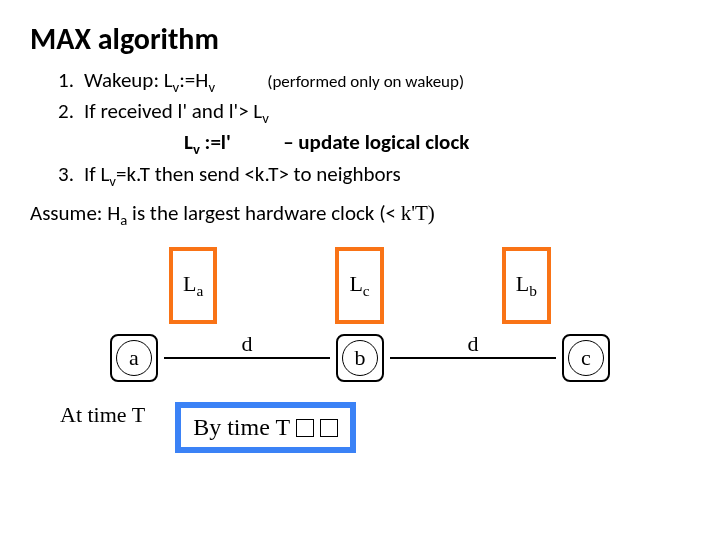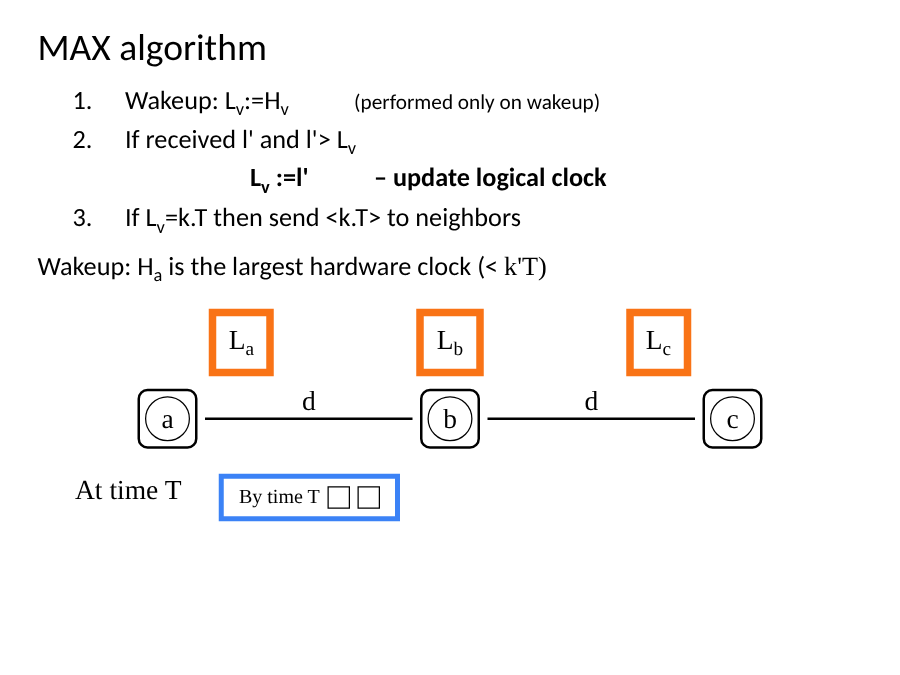--- a/index.html
+++ b/index.html
@@ -7,39 +7,38 @@
     padding: 20px 30px;
     width: 720px;
     height: 540px;
     box-sizing: border-box;
     font-family: Calibri, Arial, sans-serif;
     background: #fff;
     color: #000;
   }
   .title {
     font-size: 30px;
-    font-weight: normal;
+    font-weight: bold;
     margin-bottom: 10px;
   }
   .ol {
     font-size: 21px;
     margin: 0 0 10px 0;
     padding-left: 28px;
   }
   .ol .item {
     display: flex;
     margin-bottom: 2px;
   }
   .ol .num {
     width: 26px;
     flex-shrink: 0;
   }
   .ol .txt {
     flex: 1;
-    margin-left: 16px;
   }
   .note {
     font-size: 17px;
   }
   .indent {
     padding-left: 100px;
     font-weight: bold;
   }
   .assume {
     font-size: 21px;
@@ -53,22 +52,22 @@
     font-size: 22px;
   }
   .row1 {
     display: flex;
     justify-content: space-around;
     width: 500px;
     margin-left: 80px;
     margin-bottom: 10px;
   }
   .boxed {
-    border: 6px solid #f97316;
-    padding: 6px 10px;
+    border: 4px solid #f97316;
+    padding: 20px 10px;
     display: inline-block;
   }
   .row2 {
     display: flex;
     align-items: center;
     width: 500px;
     margin-left: 80px;
     margin-bottom: 20px;
     justify-content: space-around;
   }
@@ -106,24 +105,24 @@
     transform: translateX(-50%);
   }
   .row3 {
     display: flex;
     align-items: flex-start;
     margin-left: 30px;
     gap: 30px;
   }
   .attime { font-family: 'Times New Roman', serif; font-size: 22px; }
   .bytime {
-    border: 4px solid #3b82f6;
+    border: 6px solid #3b82f6;
     padding: 6px 12px;
     font-family: 'Times New Roman', serif;
-    font-size: 16px;
+    font-size: 24px;
     display: flex;
     align-items: center;
     gap: 6px;
   }
   .sq {
     width: 16px; height: 16px; border: 1.5px solid #000; display: inline-block;
   }
   sub { font-size: 0.7em; }
 </style>
 </head>
@@ -156,28 +155,28 @@
   </div>
   <div class="item">
     <span class="num">3.</span>
     <span class="txt">
       <span>If L</span><sub>v</sub><span>=k.T then send &lt;k.T&gt; to neighbors</span>
     </span>
   </div>
 </div>
 
 <div class="assume">
-  <span>Wakeup: H</span><sub>a</sub><span> is the largest hardware clock (&lt; </span><span class="serif">k'T)</span>
+  <span>Assume: H</span><sub>a</sub><span> is the largest hardware clock (&lt; </span><span class="serif">k'T)</span>
 </div>
 
 <div class="diagram">
   <div class="row1">
     <span class="boxed"><span>L</span><sub>a</sub></span>
+    <span class="boxed"><span>L</span><sub>c</sub></span>
     <span class="boxed"><span>L</span><sub>b</sub></span>
-    <span class="boxed"><span>L</span><sub>c</sub></span>
   </div>
   <div class="row2">
     <div class="node">
         <div class="circle">
           <span>a</span>
         </div>
       </div>
     <div class="edge">
         <span class="lbl">d</span>
       </div>

